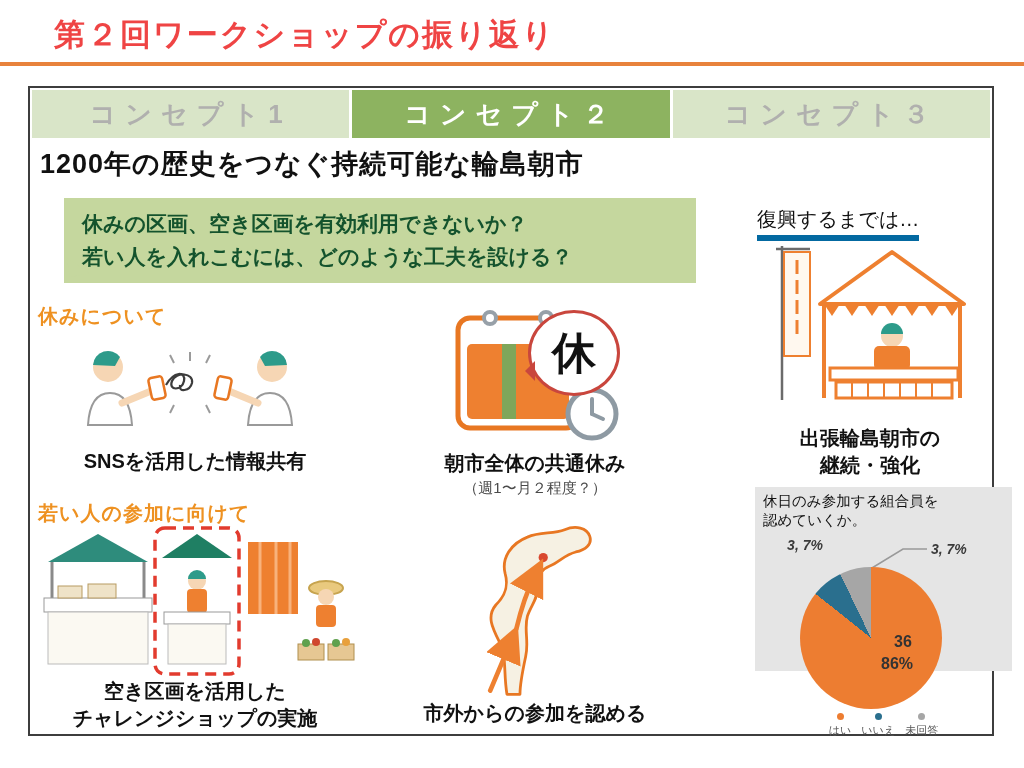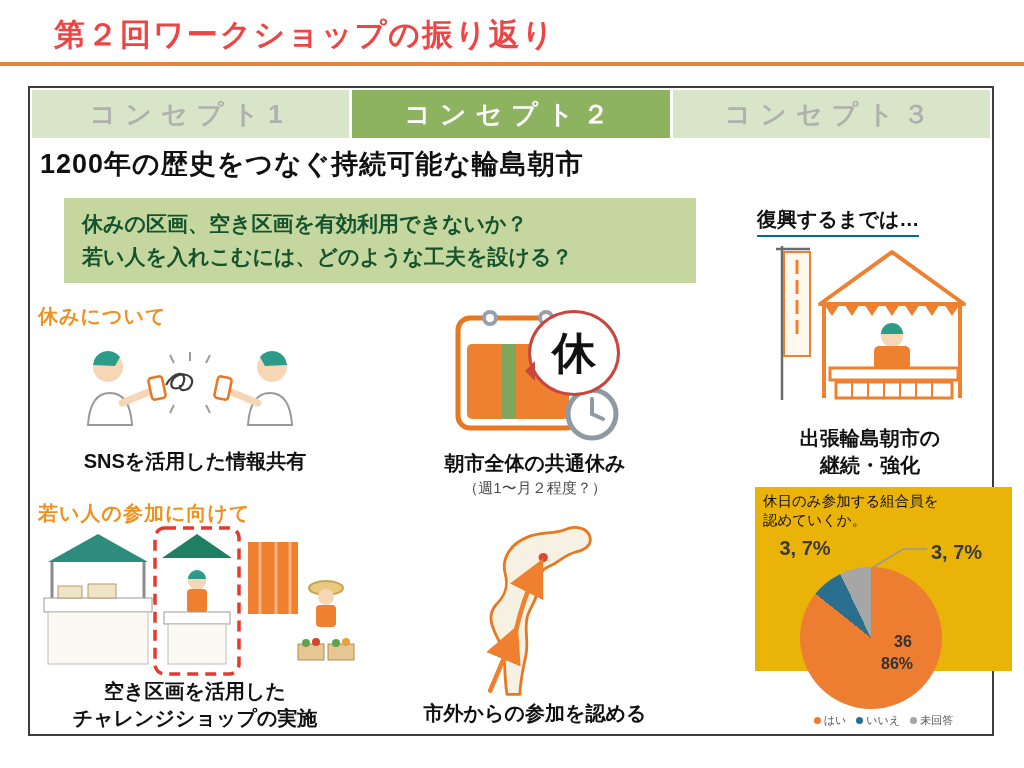--- a/index.html
+++ b/index.html
@@ -14,35 +14,35 @@
        letter-spacing:0.35em;background:#D9E5C8;color:#b0b0ae;cursor:pointer;}
   .tab.active{background:#8DB360;color:#ffffff;}
   .concept-heading{left:40px;top:146px;font-size:27px;font-weight:bold;letter-spacing:1px;color:#111;}
   .bubble{left:64px;top:198px;width:596px;background:#C5D79E;padding:10px 18px;font-size:21px;
           font-weight:bold;line-height:1.55;color:#14532d;}
   .bubble::after{content:'';position:absolute;left:-8px;bottom:-8px;width:0;height:0;
           border:14px solid transparent;border-top-color:#C5D79E;transform:rotate(35deg);}
   .section-label{font-size:20px;font-weight:bold;color:#EE9121;letter-spacing:1px;}
   .caption{font-size:20px;font-weight:bold;color:#111;text-align:center;line-height:1.35;}
   .subnote{font-size:15px;color:#4a4a4a;text-align:center;}
-  .recovery-heading{left:757px;top:206px;font-size:20px;font-weight:bold;color:#111;
-          border-bottom:2px solid #0369a1;padding-bottom:2px;}
+  .recovery-heading{left:757px;top:206px;font-size:20px;font-weight:normal;color:#111;
+          border-bottom:6px solid #0369a1;padding-bottom:2px;}
   .holiday-bubble{left:528px;top:310px;width:86px;height:80px;background:#fff;border:3px solid #C9463D;
           border-radius:50%;display:flex;align-items:center;justify-content:center;
           font-size:44px;font-weight:bold;color:#111;z-index:3;}
   .holiday-bubble::after{content:'';position:absolute;left:-16px;bottom:12px;width:0;height:0;
           border:10px solid transparent;border-right-color:#C9463D;}
-  .gray-panel{left:755px;top:487px;width:257px;height:184px;background:#eab308;}
+  .gray-panel{left:755px;top:487px;width:257px;height:184px;background:#e5e5e5;}
   .panel-note{position:absolute;left:8px;top:5px;font-size:14.5px;line-height:1.3;color:#111;}
   .pie{position:absolute;left:45px;top:80px;width:142px;height:142px;border-radius:50%;}
-  .pie-callout{position:absolute;font-size:20px;font-weight:bold;color:#3a3a3a;}
+  .pie-callout{position:absolute;font-size:14px;font-weight:bold;color:#3a3a3a;font-style:italic;}
   .pie-big{position:absolute;font-size:16px;font-weight:bold;color:#333;}
   .legend{position:absolute;left:0;top:226px;width:100%;display:flex;justify-content:center;
           gap:10px;font-size:11px;color:#555;align-items:center;}
-  .legend-item{display:flex;align-items:center;gap:3px;}
+  .legend-item{display:flex;align-items:center;gap:3px;flex-direction:column;}
   .legend-dot{display:inline-block;width:7px;height:7px;border-radius:50%;background:#999;}
 </style>
 </head>
 <body>
 
 <div class="stage">
 
   <div class="abs slide-title">第２回ワークショップの振り返り</div>
   <div class="abs rule"></div>
 

